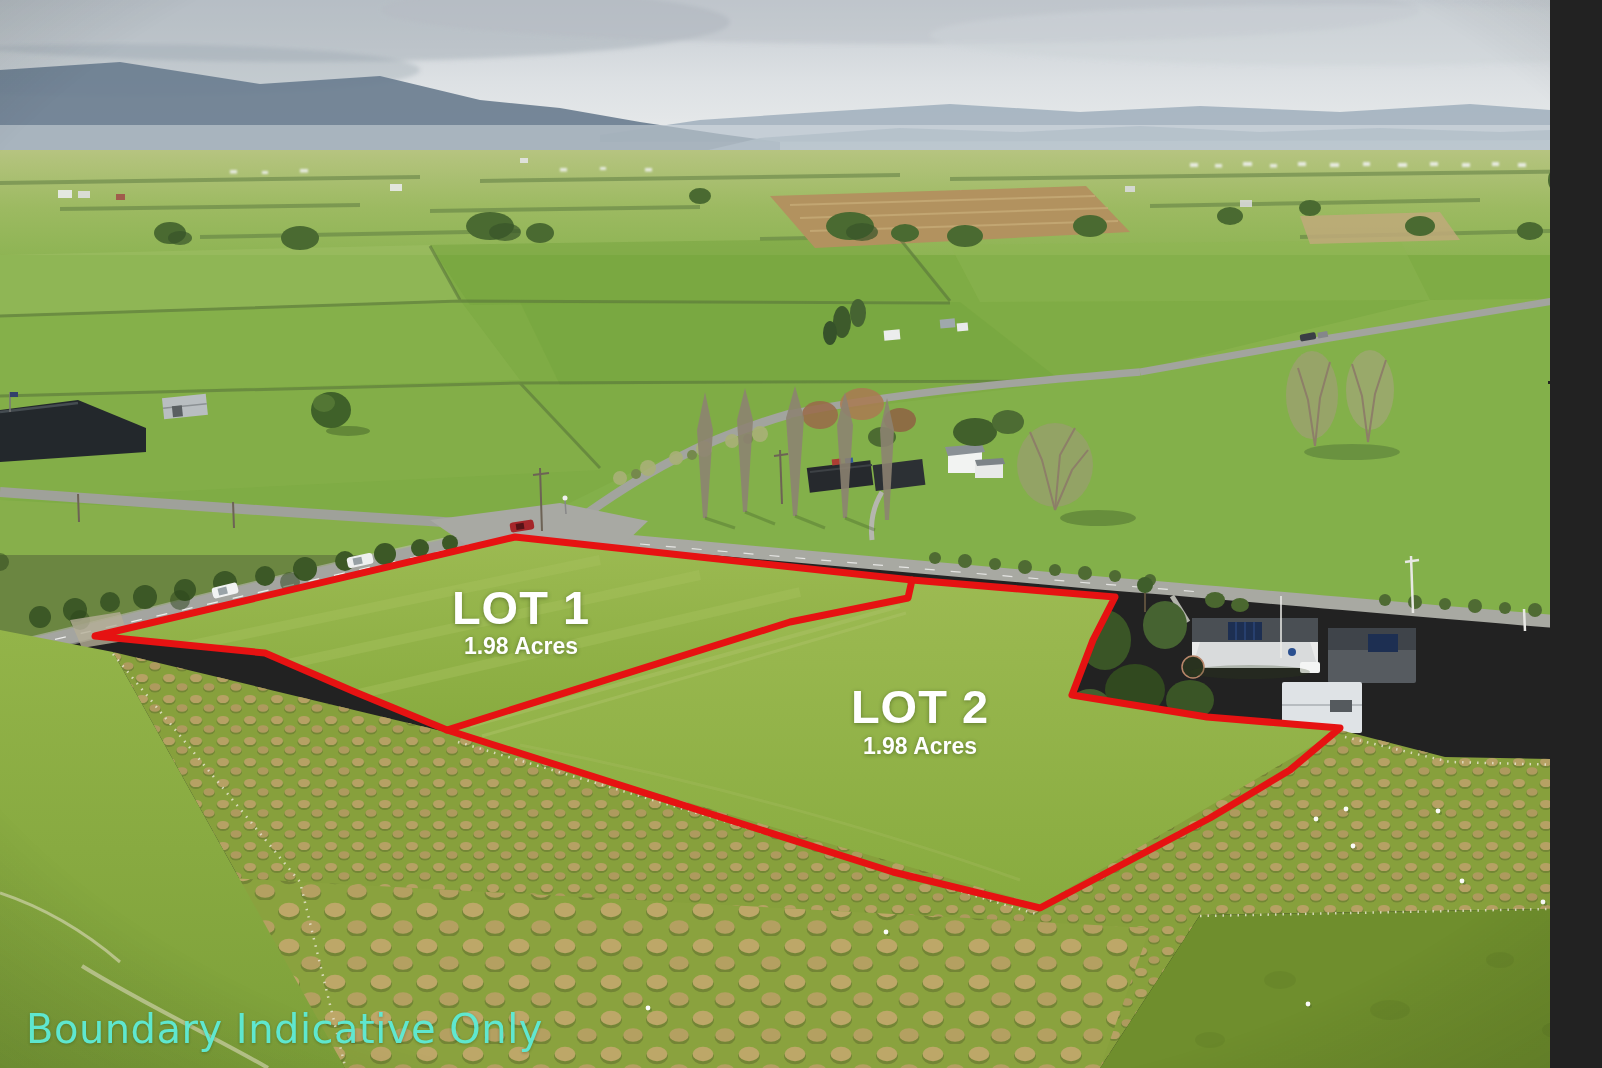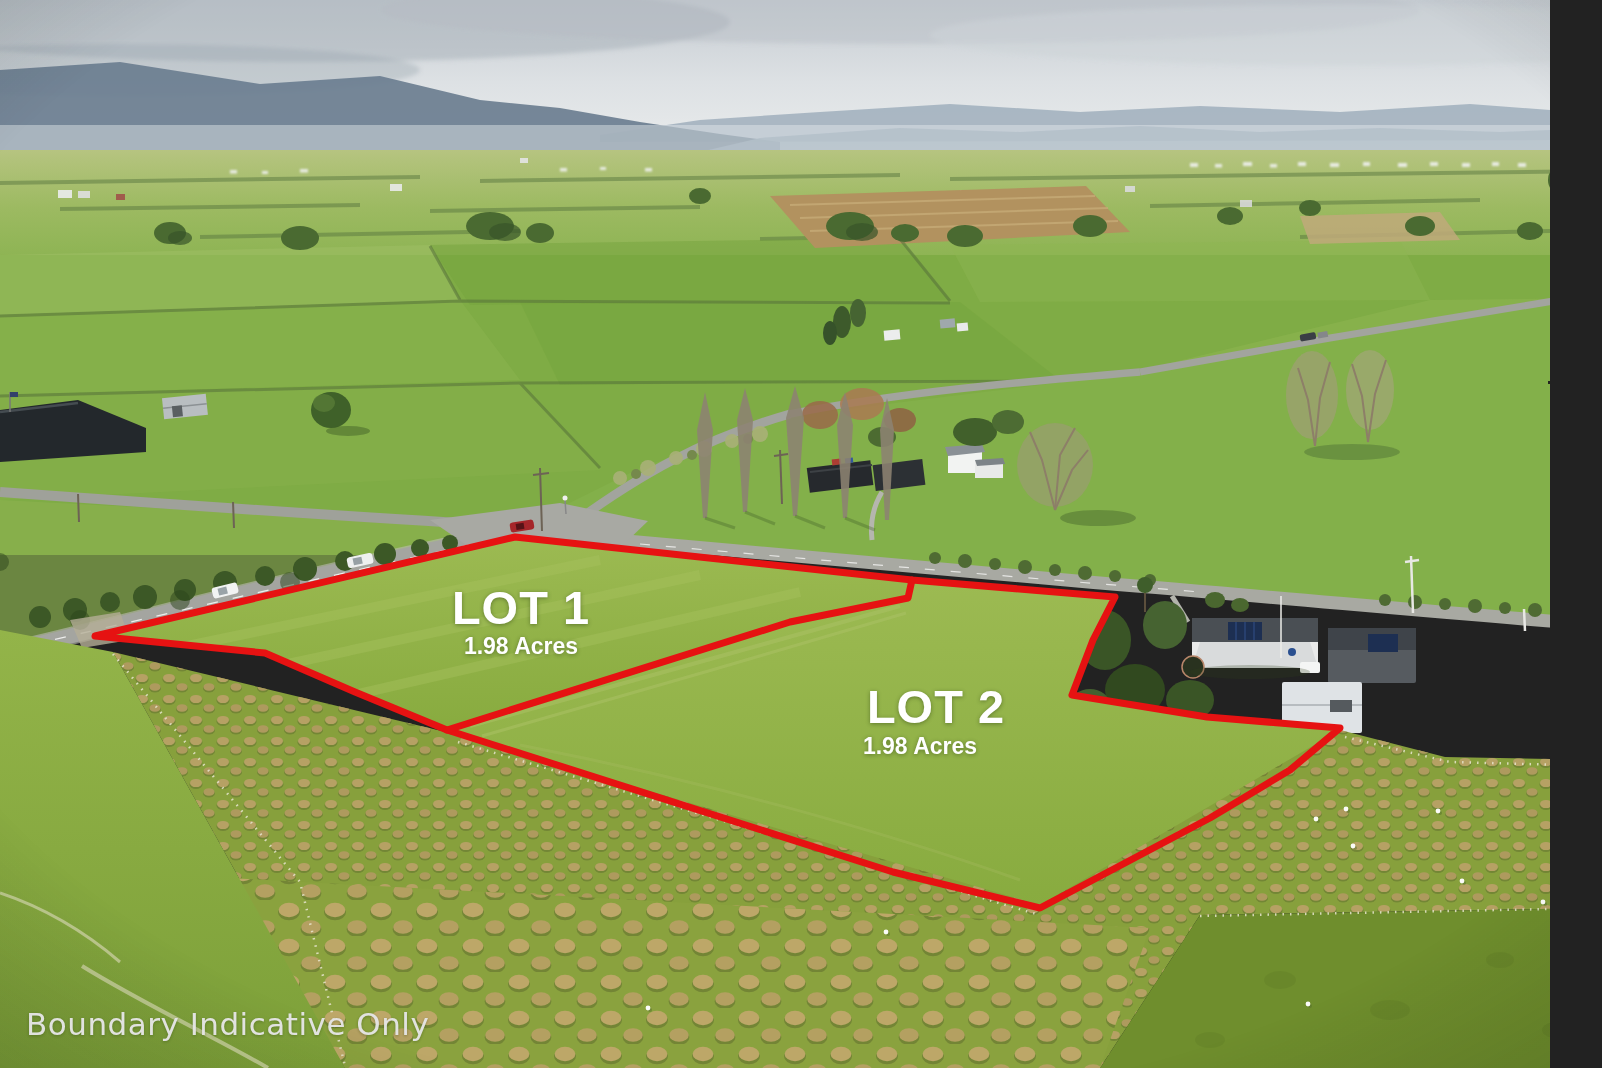--- a/index.html
+++ b/index.html
@@ -2,22 +2,22 @@
 <html><head>
 <meta charset="utf-8">
 <style>
   html,body{margin:0;padding:0;background:#222;}
   #stage{position:relative;width:1550px;height:1068px;overflow:hidden;font-family:"Liberation Sans",sans-serif;}
   #stage svg{position:absolute;inset:0;display:block;}
   .overlay-label{position:absolute;transform:translate(-50%,-50%);color:#fff;font-weight:700;
     text-shadow:0 1px 4px rgba(30,50,10,.45);white-space:nowrap;line-height:1;}
   .lot-name{font-size:47px;letter-spacing:1px;}
   .lot-area{font-size:23px;}
-  .watermark{position:absolute;left:26px;top:1006px;color:#e5e5e5;font-family:"DejaVu Sans","Liberation Sans",sans-serif;
-    font-weight:400;font-size:31px;letter-spacing:.5px;text-shadow:0 1px 3px rgba(40,60,15,.35);opacity:.97;}
+  .watermark{position:absolute;left:26px;top:1006px;color:#5eead4;font-family:"DejaVu Sans","Liberation Sans",sans-serif;
+    font-weight:400;font-size:40px;letter-spacing:.5px;text-shadow:0 1px 3px rgba(40,60,15,.35);opacity:.97;}
   .boundary-stroke{fill:none;stroke:#e61212;stroke-width:7;stroke-linejoin:round;stroke-linecap:round;}
 </style>
 </head>
 <body>
 
 <div id="stage">
 <svg viewBox="0 0 1602 1068" width="1602" height="1068">
   <defs>
     <linearGradient id="skyG" x1="0" y1="0" x2="0" y2="1">
       <stop offset="0" stop-color="#c6ccd2"></stop>
@@ -495,16 +495,16 @@
   <g>
     <path class="boundary-stroke" d="M95,636 L515,537 L912,580 L1115,597 L1093,640 L1072,695 L1207,717 L1340,728 L1290,770 L1210,818 L1040,908 L893,872 L447,730 L355,692 L265,653 Z" stroke="#e61212"></path>
     <path class="boundary-stroke" d="M912,580 L908,598 L790,622 L447,730" stroke="#e61212"></path>
   </g>
 
   <rect x="0" y="0" width="1602" height="1068" fill="url(#vign)"></rect>
 </svg>
 
 <div class="overlay-label lot-name" style="left:521px;top:607px;">LOT 1</div>
 <div class="overlay-label lot-area" style="left:521px;top:646px;">1.98 Acres</div>
-<div class="overlay-label lot-name" style="left:920px;top:706px;margin-left:16px;">LOT 2</div>
+<div class="overlay-label lot-name" style="left:920px;top:706px;">LOT 2</div>
 <div class="overlay-label lot-area" style="left:920px;top:746px;">1.98 Acres</div>
 <div class="watermark">Boundary Indicative Only</div>
 </div>
 
 </body></html>

